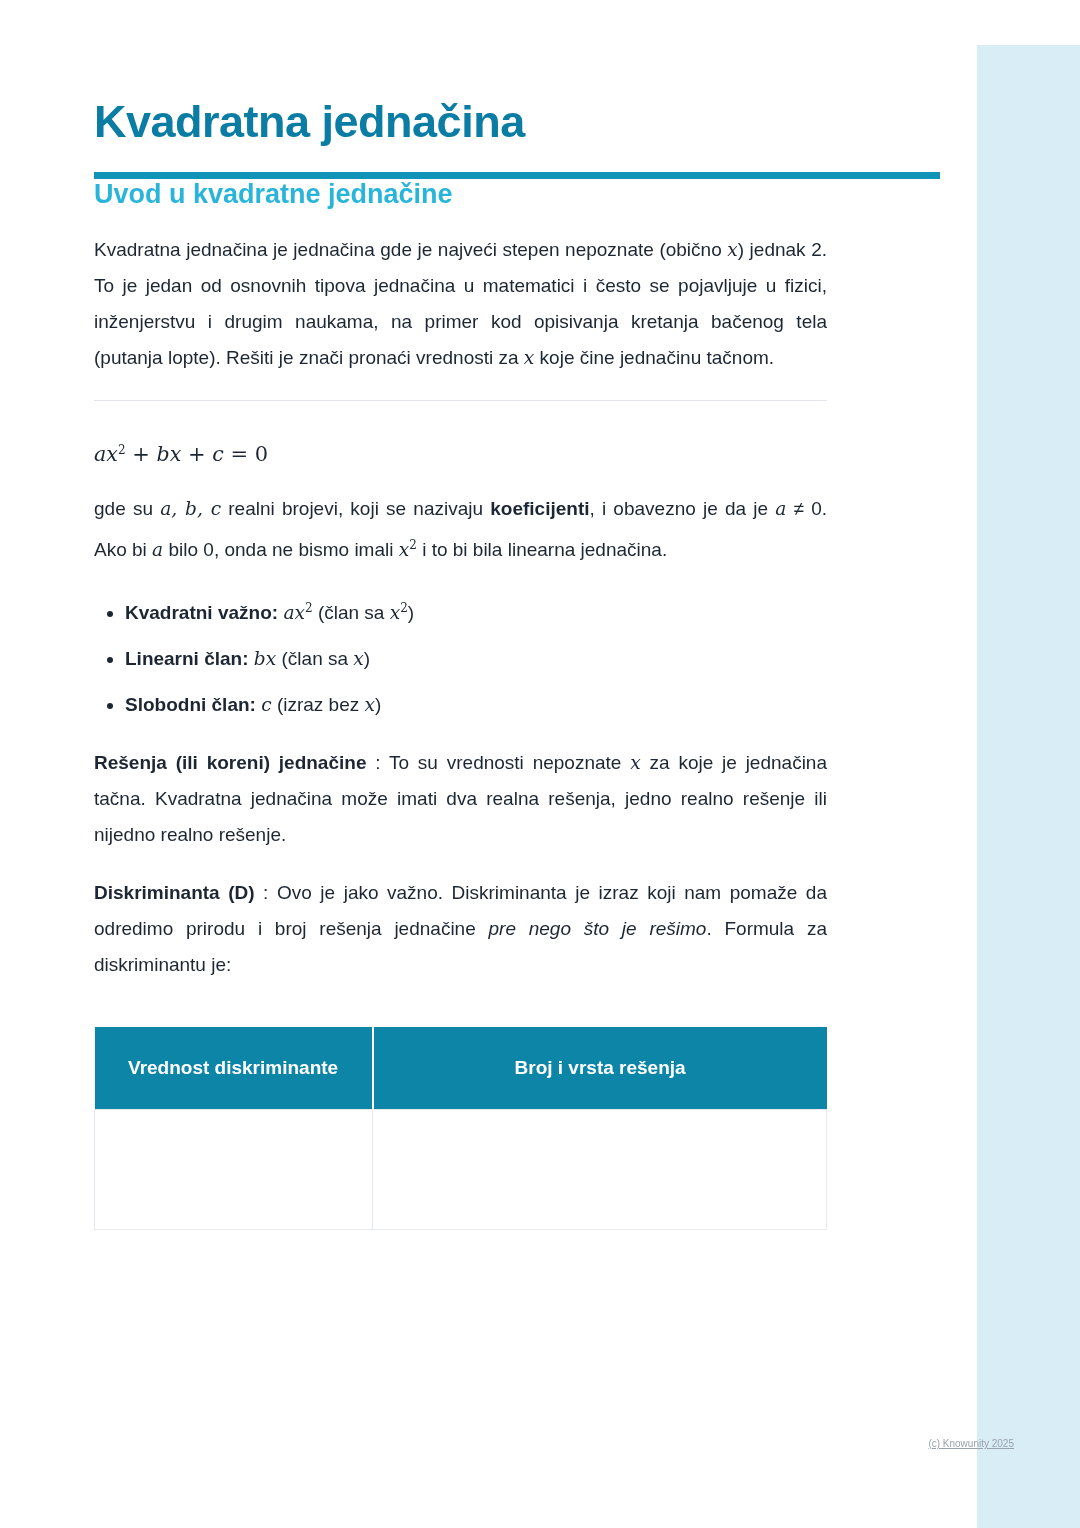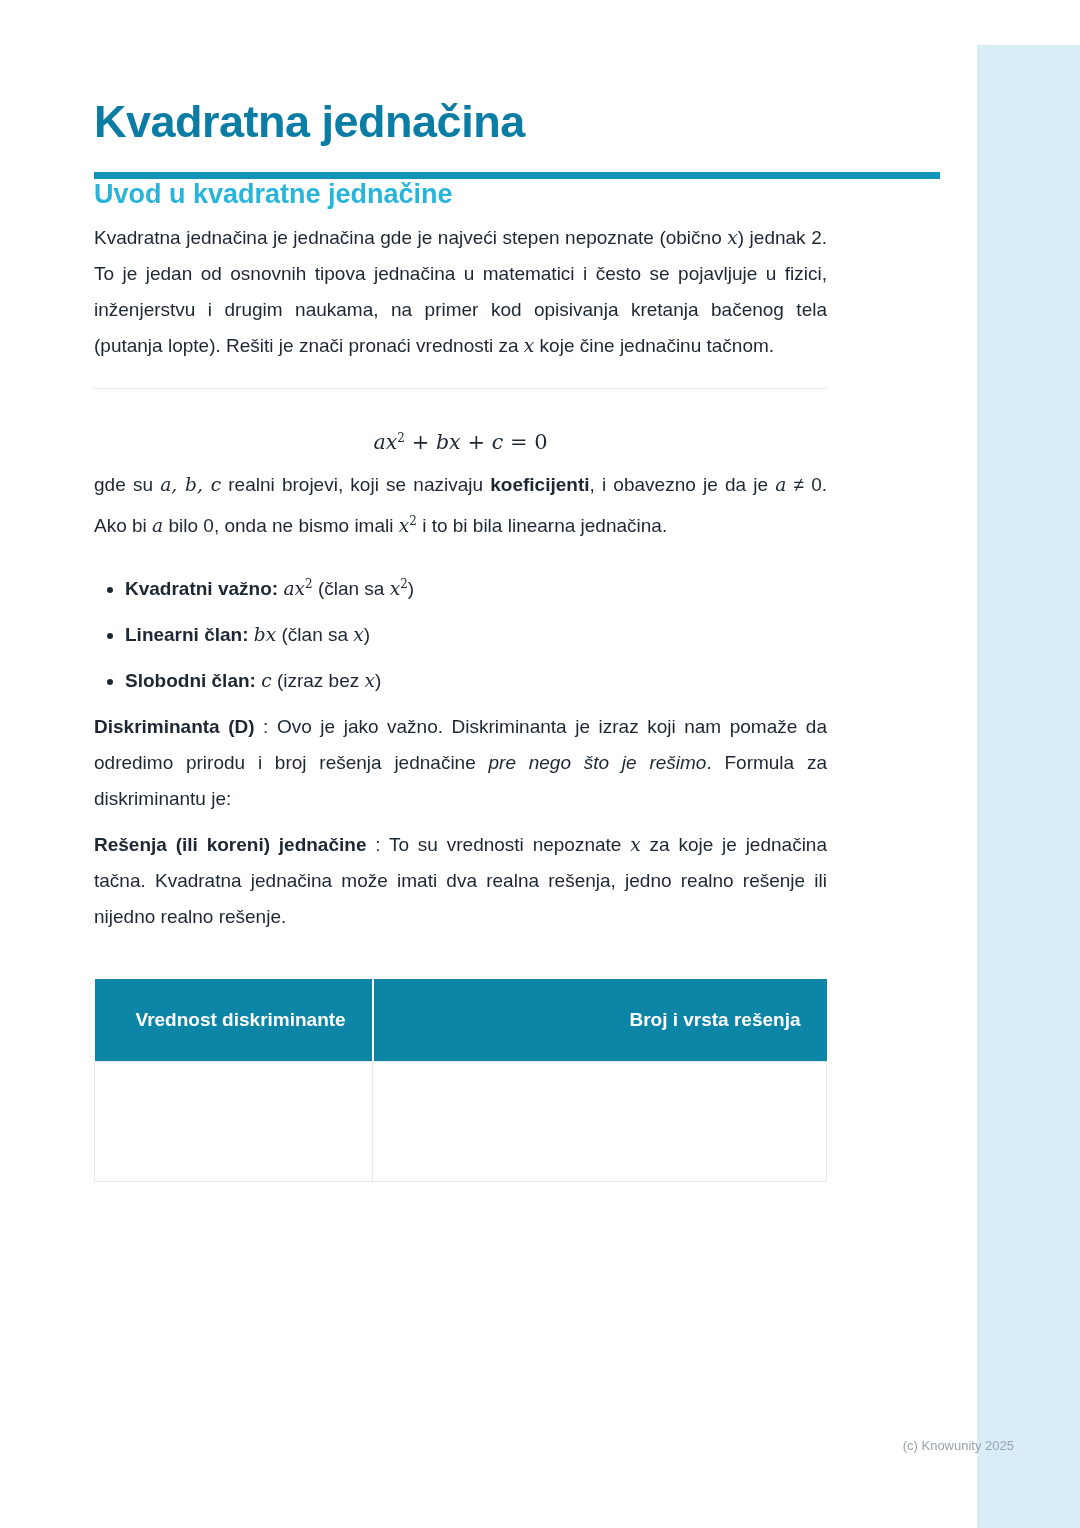--- a/index.html
+++ b/index.html
@@ -40,21 +40,21 @@
     height: 7px;
     width: 846px;
     background: var(--rule-color, #1095b8);
   }
   h2 {
     font-size: 27px;
     font-weight: 700;
     color: var(--heading-color, #29b4d9);
   }
   p {
-    margin-top: 10px;
+    margin-top: 22px;
     font-size: 19px;
     line-height: 36px;
     text-align: justify;
   }
   .divider {
     margin-top: 24px;
     height: 1px;
     background: var(--divider-color, #e3e7eb);
   }
   .bold { font-weight: 700; }
@@ -67,21 +67,21 @@
   .mroman {
     font-family: "DejaVu Serif", "Liberation Serif", serif;
   }
   .sup {
     font-family: "DejaVu Serif", "Liberation Serif", serif;
     font-size: 12px;
     vertical-align: 7px;
   }
   .math-display {
     margin-top: 34px;
-    text-align: center;
+    text-align: left;
     font-size: 21px;
     line-height: 30px;
   }
   ul.bullets {
     margin-top: 22px;
     padding-left: 31px;
     list-style: disc;
   }
   ul.bullets li {
     font-size: 19px;
@@ -91,42 +91,43 @@
   table.def-table {
     margin-top: 44px;
     width: 733px;
     border-collapse: collapse;
   }
   table.def-table th {
     background: var(--table-header-bg, #0d85a7);
     color: var(--table-header-text, #ffffff);
     font-size: 19px;
     font-weight: 700;
-    text-align: right;
+    text-align: center;
     padding: 30px 26px;
     vertical-align: middle;
   }
   table.def-table th:first-child {
     width: 38%;
     border-right: 2px solid #ffffff;
   }
   table.def-table td {
     background: #ffffff;
     border: 1px solid var(--table-border, #e6e9ed);
     height: 120px;
     padding: 0 26px;
     font-size: 19px;
   }
   .watermark {
     position: absolute;
     top: 1438px;
     right: 66px;
-    font-size: 13px;
+    font-size: 10px;
     color: var(--watermark-color, #98a2ac);
     z-index: 2;
+    text-decoration: underline;
   }
 </style>
 </head>
 <body>
 
 <div class="page" style="--title-color: #0b7da4; --heading-color: #29b4d9; --rule-color: #1095b8; --table-header-bg: #0d85a7; --table-header-text: #ffffff; --body-text: #1d2733; --side-panel-bg: #d9edf6; --divider-color: #e3e7eb; --table-border: #e6e9ed; --watermark-color: #98a2ac;">
   <div class="side-strip"></div>
   <div class="content">
     <h1>Kvadratna jednačina</h1>
     <div class="title-rule"></div>
@@ -134,22 +135,22 @@
         <h2>Uvod u kvadratne jednačine</h2>
         <p><span>Kvadratna jednačina je jednačina gde je najveći stepen nepoznate (obično </span><span class="math">x</span><span>) jednak 2. To je jedan od osnovnih tipova jednačina u matematici i često se pojavljuje u fizici, inženjerstvu i drugim naukama, na primer kod opisivanja kretanja bačenog tela (putanja lopte). Rešiti je znači pronaći vrednosti za </span><span class="math">x</span><span> koje čine jednačinu tačnom.</span></p>
         <div class="divider"></div>
         <div class="math-display"><span class="math">ax</span><span class="sup">2</span><span class="mroman"> + </span><span class="math">bx</span><span class="mroman"> + </span><span class="math">c</span><span class="mroman"> = 0</span></div>
         <p><span>gde su </span><span class="math">a, b, c</span><span> realni brojevi, koji se nazivaju </span><span class="bold">koeficijenti</span><span>, i obavezno je da je </span><span class="math">a</span><span> ≠ 0. Ako bi </span><span class="math">a</span><span> bilo 0, onda ne bismo imali </span><span class="math">x</span><span class="sup">2</span><span> i to bi bila linearna jednačina.</span></p>
         <ul class="bullets">
           <li><span class="bold">Kvadratni važno: </span><span class="math">ax</span><span class="sup">2</span><span> (član sa </span><span class="math">x</span><span class="sup">2</span><span>)</span></li>
           <li><span class="bold">Linearni član: </span><span class="math">bx</span><span> (član sa </span><span class="math">x</span><span>)</span></li>
           <li><span class="bold">Slobodni član: </span><span class="math">c</span><span> (izraz bez </span><span class="math">x</span><span>)</span></li>
         </ul>
+        <p><span class="bold">Rešenja (ili koreni) jednačine</span><span> : To su vrednosti nepoznate </span><span class="math">x</span><span> za koje je jednačina tačna. Kvadratna jednačina može imati dva realna rešenja, jedno realno rešenje ili nijedno realno rešenje.</span></p>
         <p><span class="bold">Diskriminanta (D)</span><span> : Ovo je jako važno. Diskriminanta je izraz koji nam pomaže da odredimo prirodu i broj rešenja jednačine </span><span class="italic">pre nego što je rešimo</span><span>. Formula za diskriminantu je:</span></p>
-        <p><span class="bold">Rešenja (ili koreni) jednačine</span><span> : To su vrednosti nepoznate </span><span class="math">x</span><span> za koje je jednačina tačna. Kvadratna jednačina može imati dva realna rešenja, jedno realno rešenje ili nijedno realno rešenje.</span></p>
         <table class="def-table">
           <thead>
             <tr>
               <th>Vrednost diskriminante</th>
               <th>Broj i vrsta rešenja</th>
             </tr>
           </thead>
           <tbody>
             <tr>
               <td></td>

